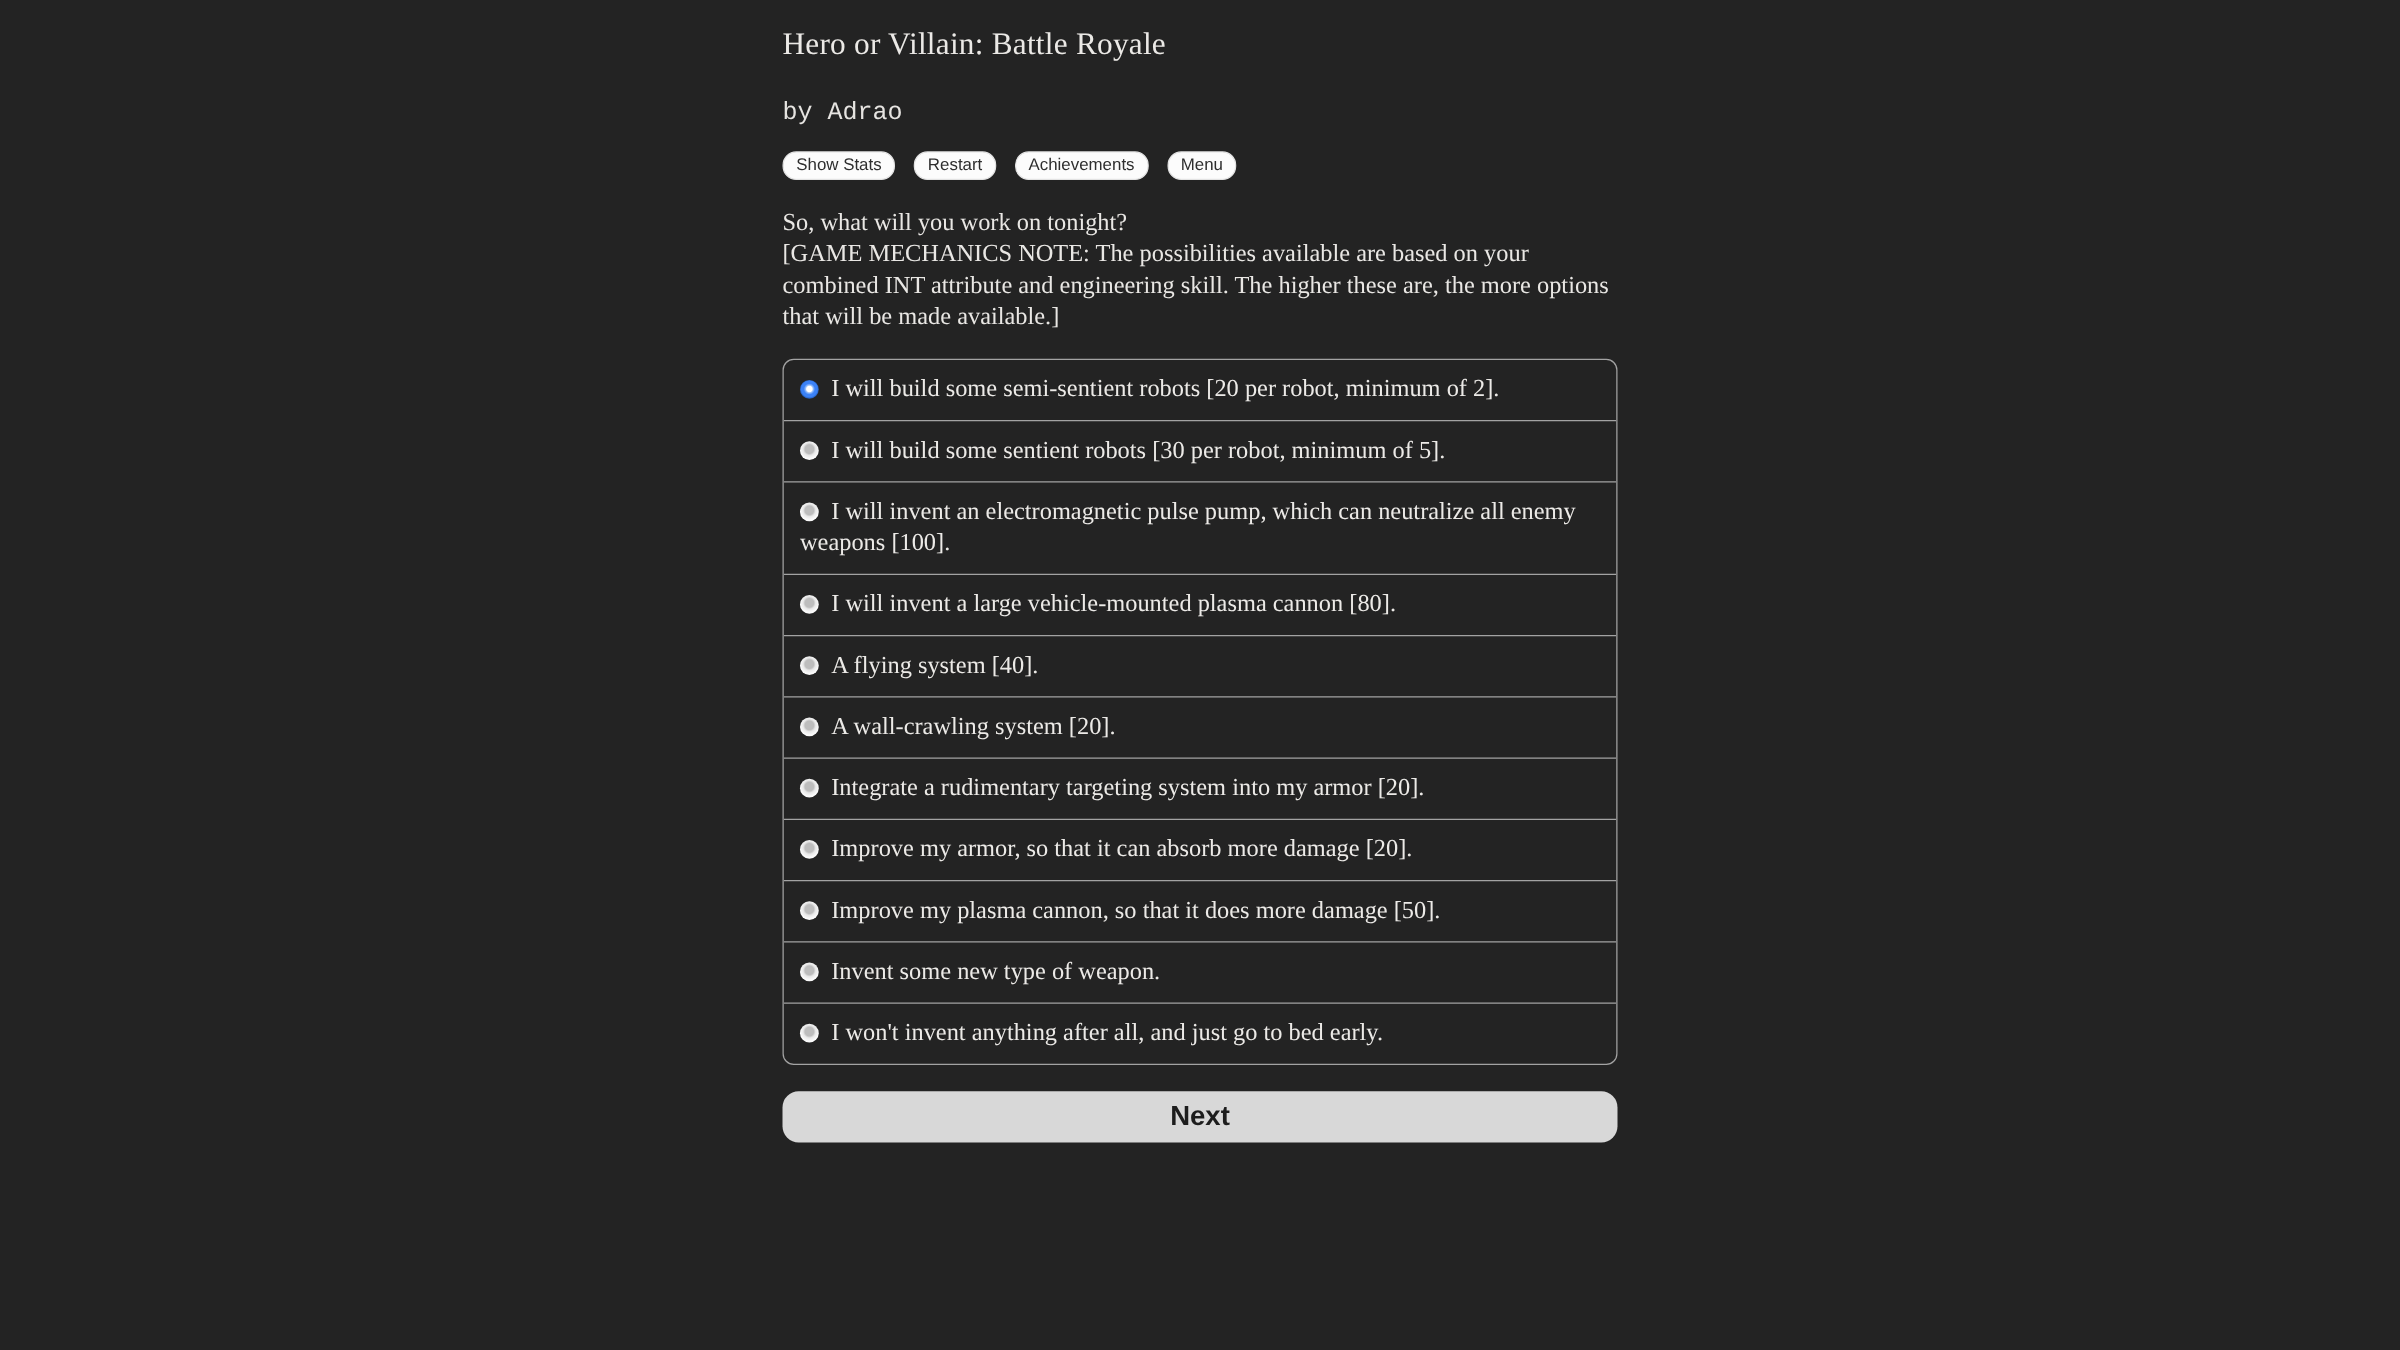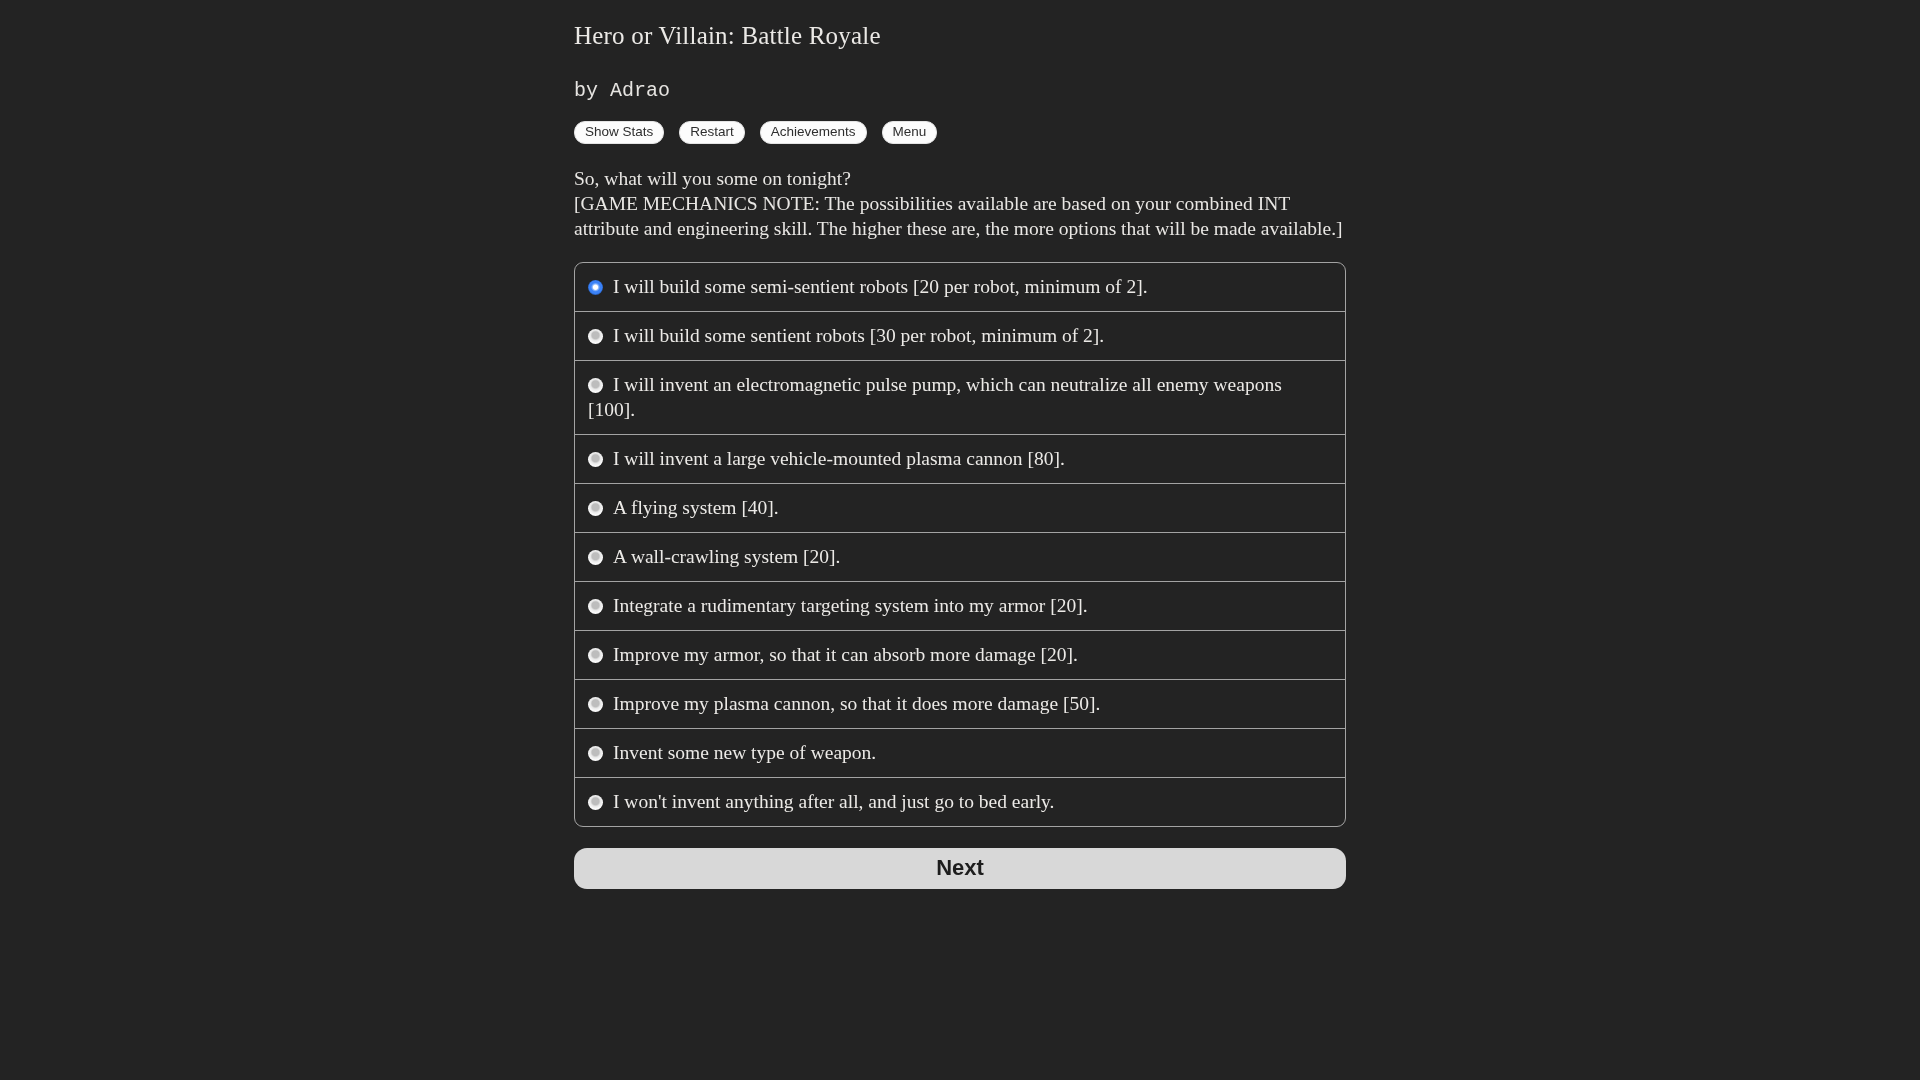--- a/index.html
+++ b/index.html
@@ -5,21 +5,21 @@
   * { box-sizing: border-box; }
   html, body { margin: 0; padding: 0; }
   body {
     width: 1920px;
     height: 1080px;
     background: #232323;
     font-family: "Liberation Serif", serif;
     overflow: hidden;
   }
   .page {
-    width: 772px;
+    width: 668px;
     margin: 0 auto;
     padding-top: 14px;
     color: #e9e7e4;
   }
   .game-title {
     font-size: 25px;
     font-weight: 400;
     margin: 8px 0 0 0;
     letter-spacing: 0.2px;
     color: #ebe9e6;
@@ -107,26 +107,26 @@
   <h1 class="game-title">Hero or Villain: Battle Royale</h1>
   <div class="byline">by Adrao</div>
 
   <div class="toolbar">
       <button class="cs-btn">Show Stats</button>
       <button class="cs-btn">Restart</button>
       <button class="cs-btn">Achievements</button>
       <button class="cs-btn">Menu</button>
     </div>
 
-  <div class="question">So, what will you some on tonight?</div>
+  <div class="question">So, what will you work on tonight?</div>
   <div class="mechanics-note">[GAME MECHANICS NOTE: The possibilities available are based on your combined INT attribute and engineering skill. The higher these are, the more options that will be made available.]</div>
 
   <div class="choice-list">
       <label class="choice-row"><span class="radio selected"></span><span>I will build some semi-sentient robots [20 per robot, minimum of 2].</span></label>
-      <label class="choice-row"><span class="radio"></span><span>I will build some sentient robots [30 per robot, minimum of 2].</span></label>
+      <label class="choice-row"><span class="radio"></span><span>I will build some sentient robots [30 per robot, minimum of 5].</span></label>
       <label class="choice-row"><span class="radio"></span><span>I will invent an electromagnetic pulse pump, which can neutralize all enemy weapons [100].</span></label>
       <label class="choice-row"><span class="radio"></span><span>I will invent a large vehicle-mounted plasma cannon [80].</span></label>
       <label class="choice-row"><span class="radio"></span><span>A flying system [40].</span></label>
       <label class="choice-row"><span class="radio"></span><span>A wall-crawling system [20].</span></label>
       <label class="choice-row"><span class="radio"></span><span>Integrate a rudimentary targeting system into my armor [20].</span></label>
       <label class="choice-row"><span class="radio"></span><span>Improve my armor, so that it can absorb more damage [20].</span></label>
       <label class="choice-row"><span class="radio"></span><span>Improve my plasma cannon, so that it does more damage [50].</span></label>
       <label class="choice-row"><span class="radio"></span><span>Invent some new type of weapon.</span></label>
       <label class="choice-row"><span class="radio"></span><span>I won't invent anything after all, and just go to bed early.</span></label>
     </div>

